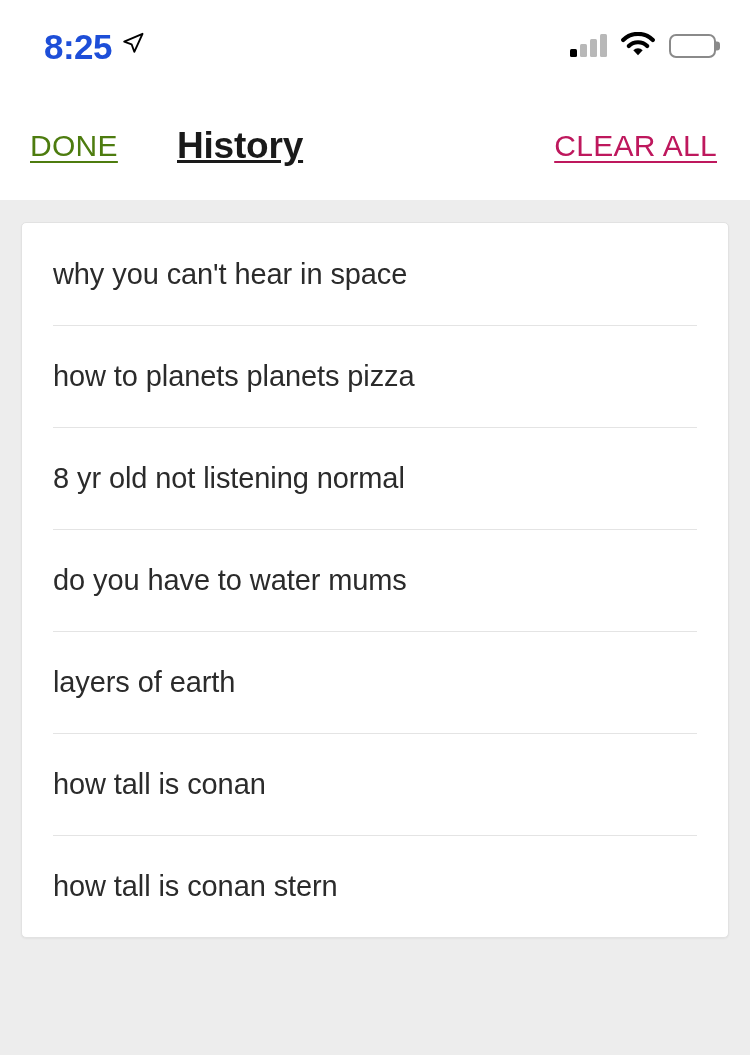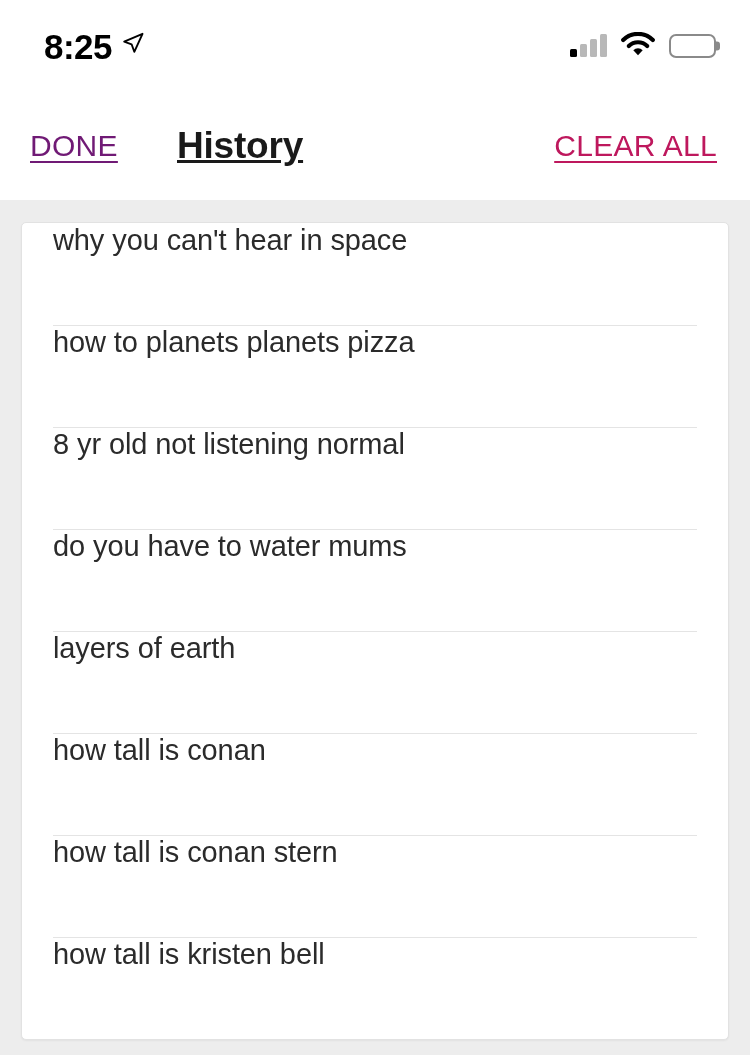--- a/index.html
+++ b/index.html
@@ -38,21 +38,21 @@
 
   .status-left {
     display: flex;
     align-items: center;
     gap: 9px;
   }
 
   .status-time {
     font-size: 35px;
     font-weight: 600;
-    color: #000000;
+    color: #1d4ed8;
     letter-spacing: -0.5px;
     line-height: 1;
   }
 
   .location-icon {
     display: block;
     margin-top: -3px;
   }
 
   .status-right {
@@ -117,21 +117,21 @@
     align-items: center;
   }
 
   .nav-done {
     position: absolute;
     left: 30px;
     top: 50%;
     transform: translateY(-50%);
     font-size: 30px;
     font-weight: 400;
-    color: #701a75;
+    color: #4d7c0f;
     text-decoration: underline;
     text-underline-offset: 5px;
     text-decoration-thickness: 2px;
     letter-spacing: 0.3px;
     cursor: pointer;
     background: none;
     border: none;
     font-family: inherit;
   }
 
@@ -177,20 +177,21 @@
     box-shadow: 0 1px 2px rgba(0,0,0,0.05);
     overflow: hidden;
   }
 
   .history-list { list-style: none; }
 
   .history-item {
     position: relative;
     height: 102px;
     display: flex;
+    align-items: center;
     padding: 0 31px;
     cursor: pointer;
   }
 
   .history-item + .history-item::before {
     content: "";
     position: absolute;
     top: 0;
     left: 31px;
     right: 31px;
@@ -276,20 +277,17 @@
       </li>
 
       <li class="history-item">
         <span class="history-text">how tall is conan</span>
       </li>
 
       <li class="history-item">
         <span class="history-text">how tall is conan stern</span>
       </li>
 
-      <li class="history-item">
-        <span class="history-text">how tall is kristen bell</span>
-      </li>
 
     </ul>
   </div>
 
 </div>
 
 </body></html>

